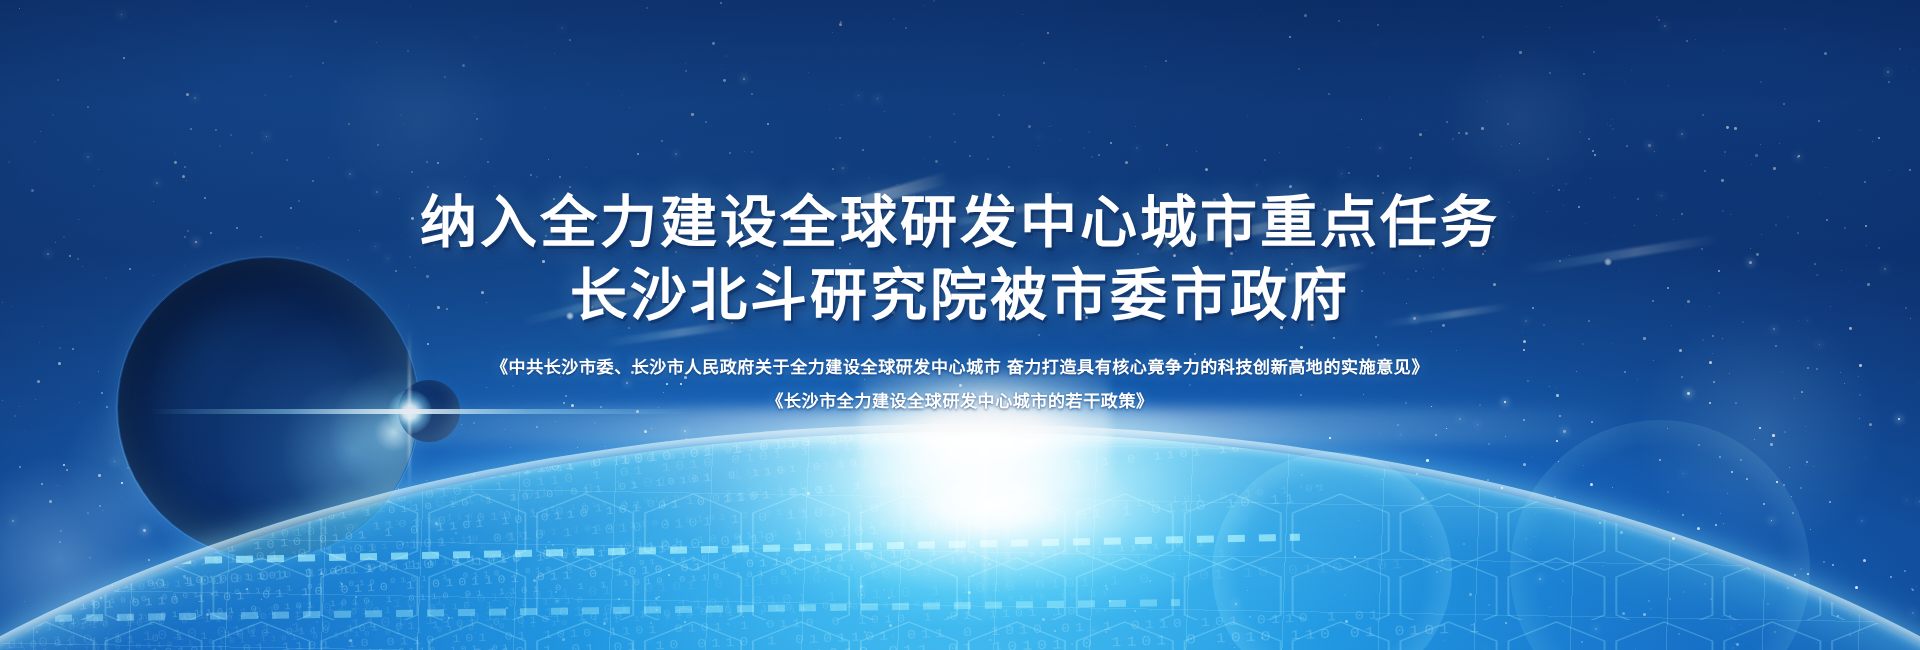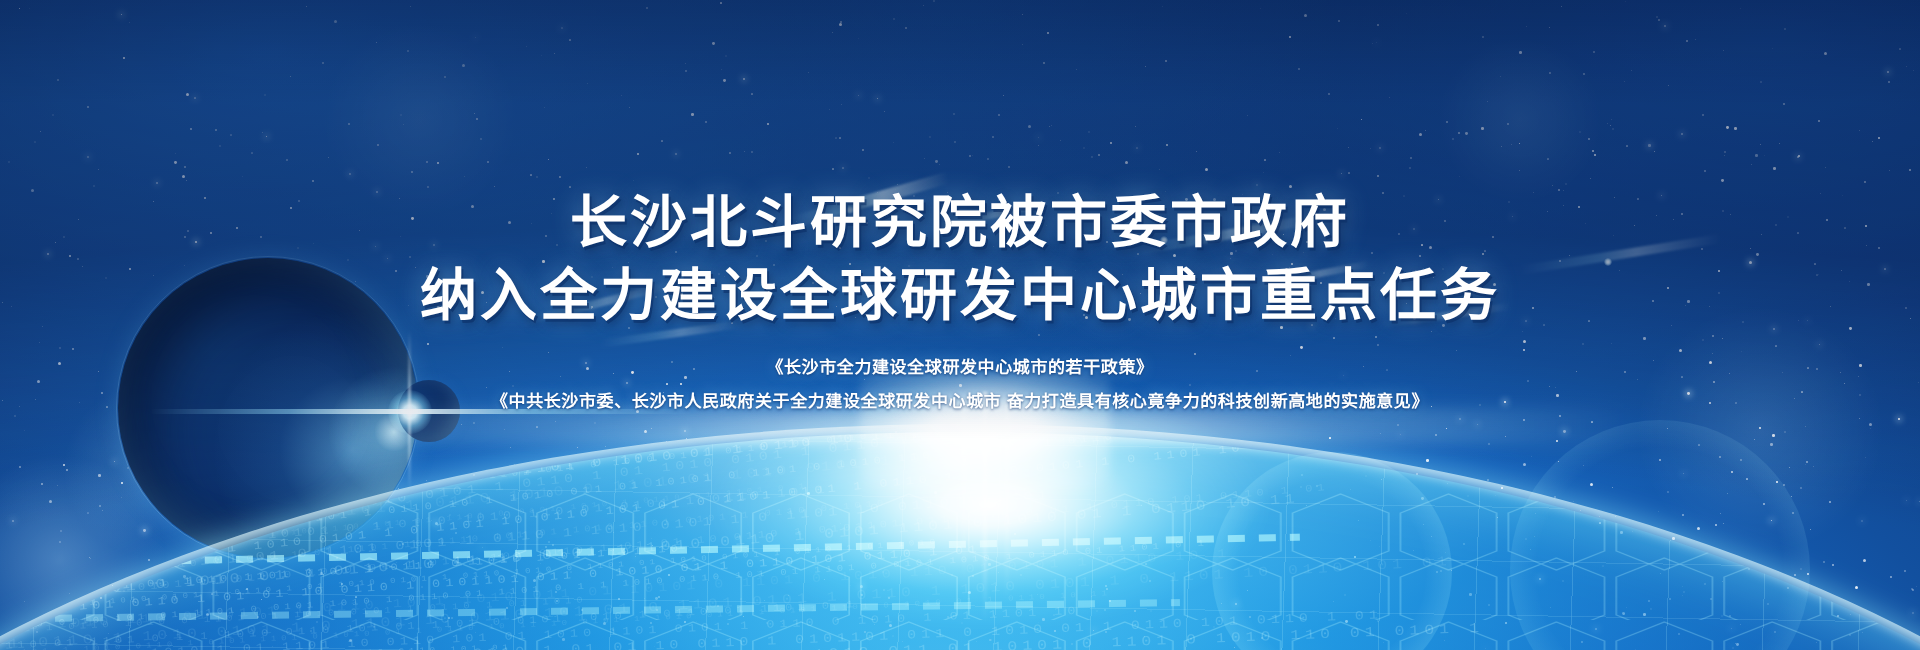--- a/index.html
+++ b/index.html
@@ -1406,23 +1406,23 @@
   <div class="shard s7"></div>
   <div class="shard s8"></div>
 
   <div class="sparkle" style="left:846px;  top:206px;"></div>
   <div class="sparkle" style="left:1160px; top:236px;"></div>
   <div class="sparkle" style="left:1604px; top:258px;"></div>
   <div class="sparkle" style="left:566px;  top:312px;"></div>
 
   <div class="content">
     <div class="title-wrap">
+      <div class="title-line">纳入全力建设全球研发中心城市重点任务</div>
       <div class="title-line">长沙北斗研究院被市委市政府</div>
-      <div class="title-line">纳入全力建设全球研发中心城市重点任务</div>
     </div>
     <div class="subtitle-wrap">
+      <div class="sub-line">《中共长沙市委、长沙市人民政府关于全力建设全球研发中心城市 奋力打造具有核心竟争力的科技创新高地的实施意见》</div>
       <div class="sub-line">《长沙市全力建设全球研发中心城市的若干政策》</div>
-      <div class="sub-line">《中共长沙市委、长沙市人民政府关于全力建设全球研发中心城市 奋力打造具有核心竟争力的科技创新高地的实施意见》</div>
     </div>
   </div>
 
   <div class="layer vignette"></div>
 </div>
 
 </body></html>

